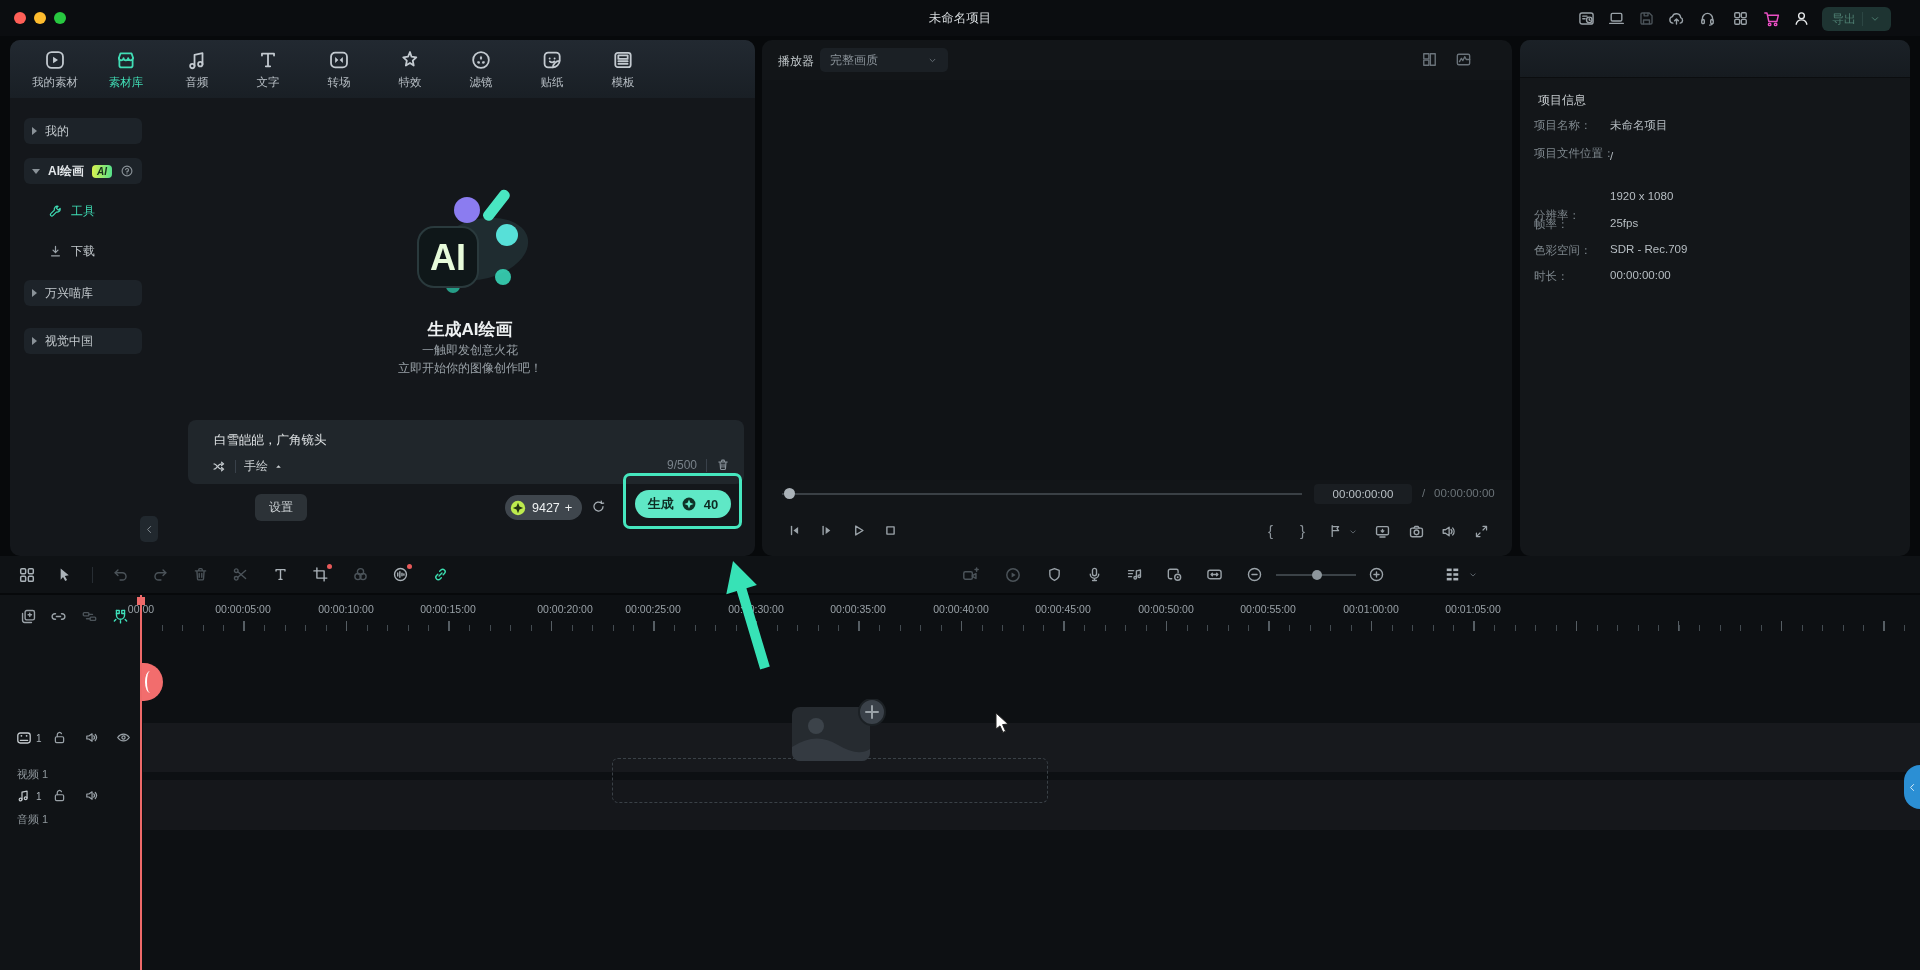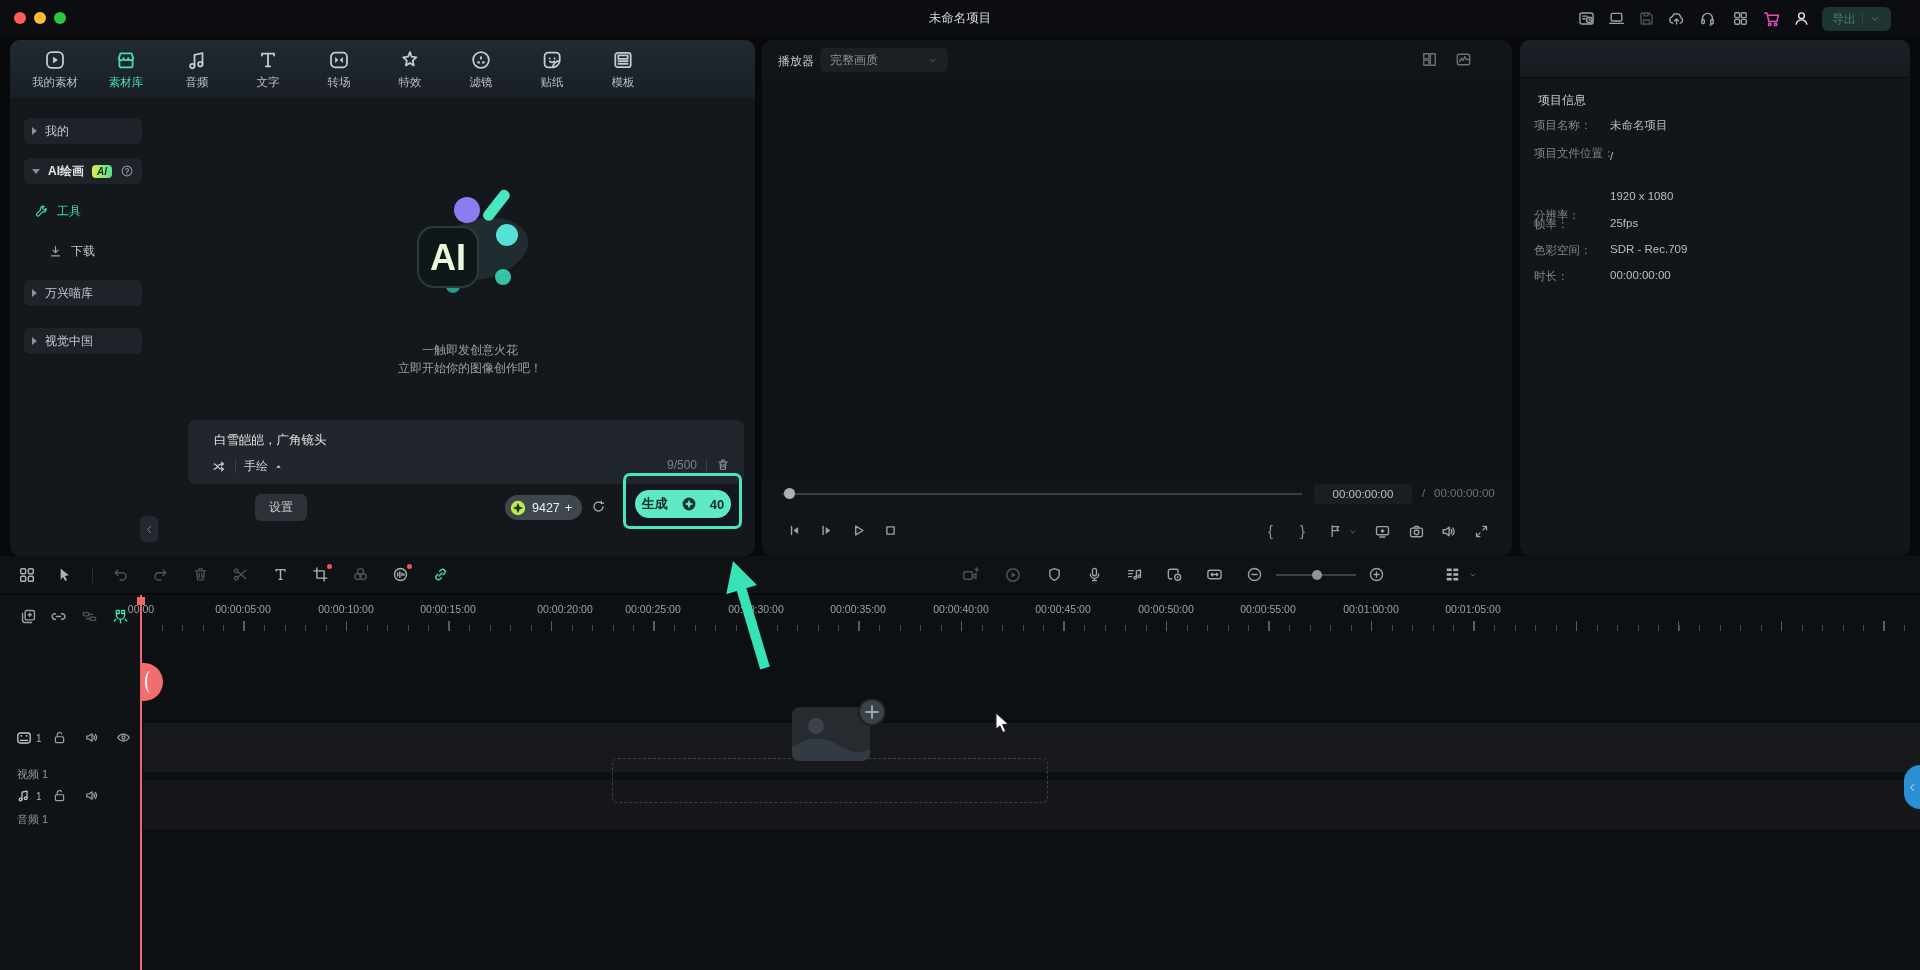--- a/index.html
+++ b/index.html
@@ -23,21 +23,21 @@
   .tab.active .ic{color:#41ddb5;}
   
   .navitem{position:absolute;left:14px;width:118px;height:26px;border-radius:6px;display:flex;align-items:center;gap:8px;padding:0 8px;color:#c3c9cd;font-size:12px;}
   .navitem.bg{background:#1d2329;}
   .car{width:0;height:0;border-top:4px solid transparent;border-bottom:4px solid transparent;border-left:5px solid #8a9298;}
   .car.down{border-left:4px solid transparent;border-right:4px solid transparent;border-top:5px solid #8a9298;border-bottom:none;}
   .aibadge{background:linear-gradient(90deg,#d9f24f,#55e08b);color:#16301c;font-size:10px;font-weight:bold;font-style:italic;border-radius:4px;padding:1px 5px;}
   
   .prompt-card{position:absolute;background:#20262b;border-radius:8px;}
   .pill{display:flex;align-items:center;justify-content:center;border-radius:6px;margin-left:48px;}
-  .gen-btn{position:absolute;background:#5fe8c6;border-radius:15px;display:flex;align-items:center;justify-content:center;gap:13px;color:#0e2c24;font-weight:bold;font-size:13px;}
+  .gen-btn{position:absolute;background:#5fe8c6;border-radius:15px;display:flex;align-items:center;justify-content:center;gap:7px;color:#0e2c24;font-weight:bold;font-size:13px;}
   .hl-box{position:absolute;border:3px solid #46e7bf;border-radius:7px;}
   
   .drop{display:flex;align-items:center;gap:8px;background:#1b2025;border-radius:5px;color:#8b939a;padding:0 10px;}
   
   .inforow-label{position:absolute;left:1534px;width:84px;color:#7d868c;font-size:11.5px;line-height:1.35;}
   .inforow-value{position:absolute;left:1610px;color:#b7bec3;font-size:11.5px;}
   
   .ruler-label{position:absolute;top:8px;transform:translateX(-50%);color:#99a1a7;font-size:10.5px;white-space:nowrap;}
   .trk-label{color:#8f979c;font-size:11px;}
   .badge-num{color:#aab2b8;font-size:10px;margin-left:2px;}
@@ -218,21 +218,21 @@
       <span style="font-weight:bold;color:#e3e7ea;">AI绘画</span>
       <span class="aibadge">AI</span>
       <span class="ic" style="width:14px;height:14px;color:#8a9298;">
           <svg viewBox="0 0 16 16" fill="none" stroke="currentColor" stroke-width="1.3" stroke-linecap="round" stroke-linejoin="round">
             <circle cx="8" cy="8" r="5.6"></circle>
             <path d="M6.4 6.4A1.7 1.7 0 1 1 8 8.5v.8"></path>
             <circle cx="8" cy="11.2" r=".7" fill="currentColor" stroke="none"></circle>
           </svg>
         </span>
     </div>
-    <div class="navitem" style="top:158px;left:16px;color:#3fdcb4;">
+    <div class="navitem" style="top:158px;left:30px;color:#3fdcb4;">
       <span class="ic" style="width:15px;height:15px;color:#3fdcb4;">
           <svg viewBox="0 0 16 16" fill="none" stroke="currentColor" stroke-width="1.3" stroke-linecap="round" stroke-linejoin="round">
             <path d="M13 5.5a3.2 3.2 0 0 1-4.1 3.1l-3.7 3.8a1.5 1.5 0 0 1-2.2-2.2l3.8-3.7A3.2 3.2 0 0 1 10.7 2.5L8.9 4.4l2.1 2.1 1.9-1.8c.07.25.1.5.1.8z"></path>
           </svg>
         </span>
       <span>工具</span>
     </div>
     <div class="navitem" style="top:198px;left:30px;">
       <span class="ic" style="width:15px;height:15px;">
           <svg viewBox="0 0 16 16" fill="none" stroke="currentColor" stroke-width="1.3" stroke-linecap="round" stroke-linejoin="round">
@@ -262,20 +262,21 @@
         <ellipse cx="86" cy="64" rx="48" ry="30" fill="#1f2c30" transform="rotate(-14 86 64)"></ellipse>
         <rect x="96" y="2" width="11" height="36" rx="5" fill="#49e6c2" transform="rotate(38 101 20)"></rect>
         <circle cx="72" cy="25" r="13" fill="#8b7cf0"></circle>
         <circle cx="112" cy="50" r="11" fill="#57e0d8"></circle>
         <circle cx="108" cy="92" r="8" fill="#3ae0c0" opacity="0.85"></circle>
         <circle cx="58" cy="101" r="7" fill="#2bbfa2" opacity="0.8"></circle>
         <rect x="23" y="42" width="60" height="60" rx="16" fill="#0f1719" stroke="#2a3a3d" stroke-width="2"></rect>
         <text x="53" y="85" font-size="36" font-weight="bold" fill="#e7fbda" text-anchor="middle" font-family="Liberation Sans, sans-serif">AI</text>
       </svg>
     </div>
+    <div class="abs" style="left:260px;top:278px;width:400px;text-align:center;font-size:17px;font-weight:bold;color:#eef1f2;">生成AI绘画</div>
     <div class="abs" style="left:260px;top:302px;width:400px;text-align:center;color:#98a0a6;">一触即发创意火花</div>
     <div class="abs" style="left:260px;top:320px;width:400px;text-align:center;color:#98a0a6;">立即开始你的图像创作吧！</div>
 
     <div class="prompt-card" style="left:178px;top:380px;width:556px;height:64px;">
       <div class="abs" style="left:26px;top:12px;color:#e0e4e6;font-size:12.5px;">白雪皑皑，广角镜头</div>
       <div class="row abs" style="left:24px;top:38px;gap:8px;">
         <span class="ic" style="width:15px;height:15px;color:#c3c9cd;">
             <svg viewBox="0 0 16 16" fill="none" stroke="currentColor" stroke-width="1.3" stroke-linecap="round" stroke-linejoin="round">
               <path d="M2.2 10.8c3.4 0 3.4-5.6 8.2-5.6M2.2 5.2c3.4 0 3.4 5.6 8.2 5.6M10.2 3.4l2.2 1.8-2.2 1.8M10.2 9l2.2 1.8-2.2 1.8"></path>
             </svg>

